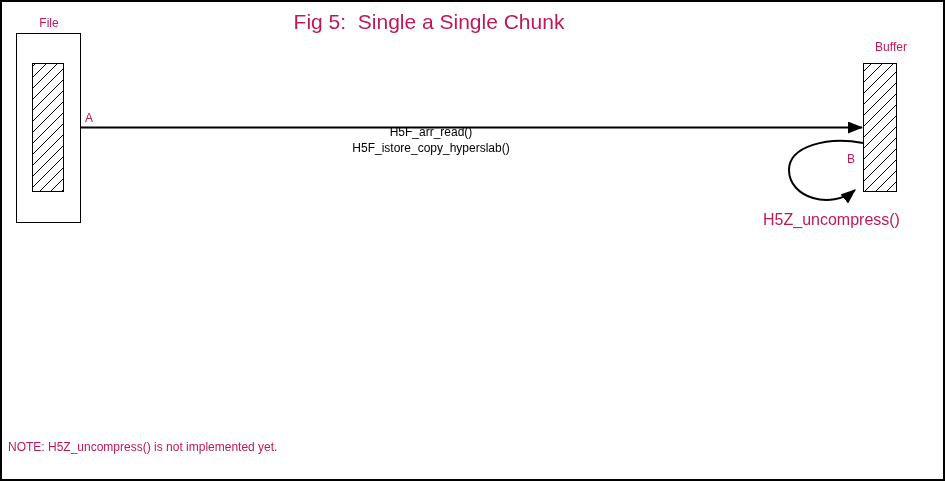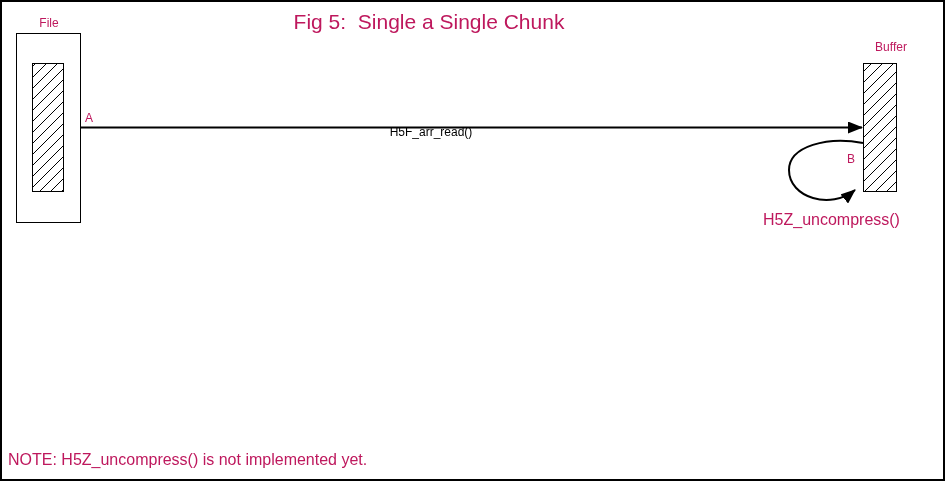--- a/index.html
+++ b/index.html
@@ -46,22 +46,22 @@
     left: 429px; top: 78px;
     transform: translateX(-50%);
     font-size: 12px;
     line-height: 16px;
     text-align: center;
     white-space: nowrap;
     margin-top: 44px;
   }
   .uncompress-label { left: 761px; top: 209px; font-size: 16px; }
   .note {
-    left: 6px; top: 449px;
-    font-size: 16px;
+    left: 6px; top: 438px;
+    font-size: 12px;
   }
 </style>
 </head>
 <body>
 
 <div class="page">
 
   <svg class="diagram-layer" width="945" height="481" viewBox="0 0 945 481" xmlns="http://www.w3.org/2000/svg">
     <defs>
       <pattern id="hatch" patternUnits="userSpaceOnUse" width="11" height="11">
@@ -86,19 +86,20 @@
   <div class="lbl title">Fig 5:  Single a Single Chunk</div>
 
   <div class="lbl file-label">File</div>
   <div class="lbl buffer-label">Buffer</div>
 
   <div class="lbl a-label">A</div>
   <div class="lbl b-label">B</div>
 
   <div class="call-stack">
     <div>H5F_arr_read()</div>
+    <div>H5F_istore_copy_hyperslab()</div>
   </div>
 
   <div class="lbl uncompress-label">H5Z_uncompress()</div>
 
   <div class="lbl note">NOTE: H5Z_uncompress() is not implemented yet.</div>
 
 </div>
 
 </body></html>

